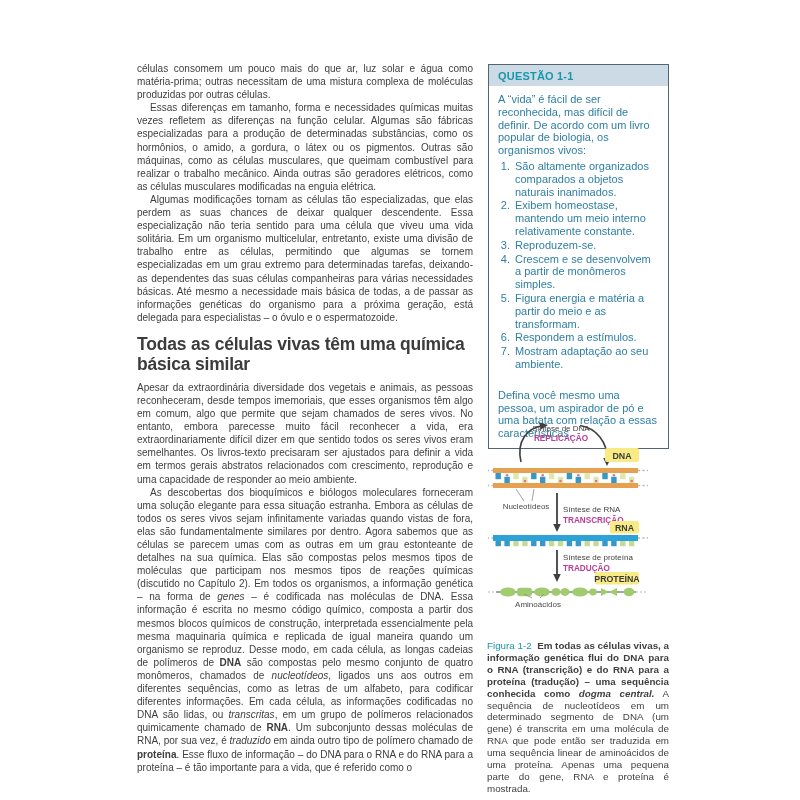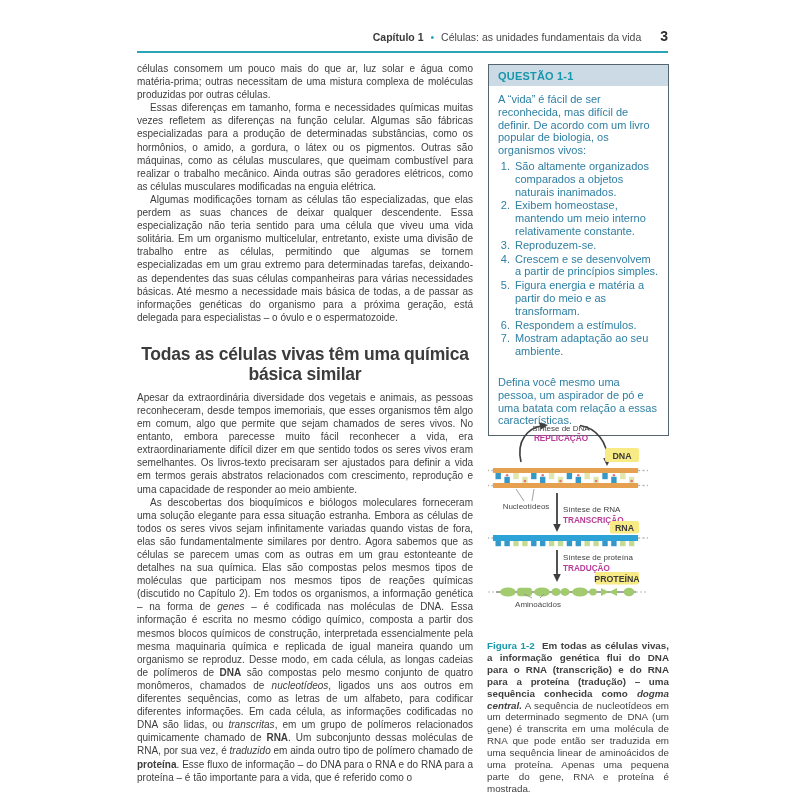--- a/index.html
+++ b/index.html
@@ -14,22 +14,22 @@
     font-size:10.5px;color:#4a4a4a;
   }
   .runhead .chap{font-weight:bold;color:#3a3a3a;}
   .runhead .bull{color:#2ba4b5;padding:0 4px;}
   .runhead .pnum{font-weight:bold;font-size:14px;color:#2f2f2f;margin-left:16px;}
   
   .maincol{position:absolute;left:137px;top:62px;width:336px;}
   .maincol p{margin:0;font-size:10px;line-height:13.1px;text-align:justify;color:#3e3e3e;}
   .maincol p.indent{text-indent:13px;}
   h2.section{
-    margin:20px 0 7px;font-size:17.5px;line-height:20px;font-weight:bold;
-    letter-spacing:-0.2px;color:#3c3c3c;text-align:center;
+    margin:10px 0 7px;font-size:17.5px;line-height:20px;font-weight:bold;
+    letter-spacing:-0.2px;color:#3c3c3c;text-align:left;
   }
   .sg-i{font-style:italic;}
   .sg-b{font-weight:bold;}
   .sg-bi{font-weight:bold;font-style:italic;}
   .sg-ref{color:#1797ab;font-weight:bold;}
   
   .qbox{
     position:absolute;left:488px;top:64px;width:181px;
     border:1.5px solid #55656f;background:#ffffff;box-sizing:border-box;
   }
@@ -41,58 +41,52 @@
   .qbox-body p{margin:0;}
   .qbox-body ol{margin:3px 0 18px;padding-left:15px;}
   .qbox-body li{margin:0 0 1px;padding-left:2px;}
   .qbox-closing{margin-top:3px;}
   
   .figwrap{position:absolute;left:488px;top:420px;width:181px;height:200px;}
   .figcaption{
     position:absolute;left:487px;top:640px;width:182px;
     font-size:9.8px;line-height:11.9px;text-align:justify;color:#3f3f3f;
   }
-  .figcaption .sg-ref{color:#1797ab;font-weight:bold;}
+  .figcaption .sg-ref{color:#1797ab;font-weight:normal;}
   svg text{font-family:"Liberation Sans", sans-serif;}
   .figlbl{font-size:8px;fill:#3f3f3f;}
   .figlbl-mag{font-size:8.2px;font-weight:bold;fill:#b83d98;}
   .chiptext{font-size:8.8px;font-weight:bold;fill:#3a3a3a;}
   .smalllbl{font-size:8px;fill:#4a4a4a;}
 </style>
 </head>
 <body>
 
 <div class="page">
 
-  <div class="runhead">
-    <span class="chap">Capítulo 1</span>
-    <span class="bull">•</span>
-    <span class="ttl">Células: as unidades fundamentais da vida</span>
-    <span class="pnum">3</span>
-  </div>
 
   <div class="maincol">
     <p><span>células consomem um pouco mais do que ar, luz solar e água como matéria-prima; outras necessitam de uma mistura complexa de moléculas produzidas por outras células.</span></p>
     <p class="indent"><span>Essas diferenças em tamanho, forma e necessidades químicas muitas vezes refletem as diferenças na função celular. Algumas são fábricas especializadas para a produção de determinadas substâncias, como os hormônios, o amido, a gordura, o látex ou os pigmentos. Outras são máquinas, como as células musculares, que queimam combustível para realizar o trabalho mecânico. Ainda outras são geradores elétricos, como as células musculares modificadas na enguia elétrica.</span></p>
     <p class="indent"><span>Algumas modificações tornam as células tão especializadas, que elas perdem as suas chances de deixar qualquer descendente. Essa especialização não teria sentido para uma célula que viveu uma vida solitária. Em um organismo multicelular, entretanto, existe uma divisão de trabalho entre as células, permitindo que algumas se tornem especializadas em um grau extremo para determinadas tarefas, deixando-as dependentes das suas células companheiras para várias necessidades básicas. Até mesmo a necessidade mais básica de todas, a de passar as informações genéticas do organismo para a próxima geração, está delegada para especialistas – o óvulo e o espermatozoide.</span></p>
     <h2 class="section">Todas as células vivas têm uma química básica similar</h2>
     <p><span>Apesar da extraordinária diversidade dos vegetais e animais, as pessoas reconheceram, desde tempos imemoriais, que esses organismos têm algo em comum, algo que permite que sejam chamados de seres vivos. No entanto, embora parecesse muito fácil reconhecer a vida, era extraordinariamente difícil dizer em que sentido todos os seres vivos eram semelhantes. Os livros-texto precisaram ser ajustados para definir a vida em termos gerais abstratos relacionados com crescimento, reprodução e uma capacidade de responder ao meio ambiente.</span></p>
     <p class="indent"><span>As descobertas dos bioquímicos e biólogos moleculares forneceram uma solução elegante para essa situação estranha. Embora as células de todos os seres vivos sejam infinitamente variadas quando vistas de fora, elas são fundamentalmente similares por dentro. Agora sabemos que as células se parecem umas com as outras em um grau estonteante de detalhes na sua química. Elas são compostas pelos mesmos tipos de moléculas que participam nos mesmos tipos de reações químicas (discutido no Capítulo 2). Em todos os organismos, a informação genética – na forma de </span><span class="sg-i">genes</span><span> – é codificada nas moléculas de DNA. Essa informação é escrita no mesmo código químico, composta a partir dos mesmos blocos químicos de construção, interpretada essencialmente pela mesma maquinaria química e replicada de igual maneira quando um organismo se reproduz. Desse modo, em cada célula, as longas cadeias de polímeros de </span><span class="sg-b">DNA</span><span> são compostas pelo mesmo conjunto de quatro monômeros, chamados de </span><span class="sg-i">nucleotídeos</span><span>, ligados uns aos outros em diferentes sequências, como as letras de um alfabeto, para codificar diferentes informações. Em cada célula, as informações codificadas no DNA são lidas, ou </span><span class="sg-i">transcritas</span><span>, em um grupo de polímeros relacionados quimicamente chamado de </span><span class="sg-b">RNA</span><span>. Um subconjunto dessas moléculas de RNA, por sua vez, é </span><span class="sg-i">traduzido</span><span> em ainda outro tipo de polímero chamado de </span><span class="sg-b">proteína</span><span>. Esse fluxo de informação – do DNA para o RNA e do RNA para a proteína – é tão importante para a vida, que é referido como o </span></p>
 
   </div>
 
   <div class="qbox">
     <div class="qbox-title">QUESTÃO 1-1</div>
     <div class="qbox-body">
       <p>A “vida” é fácil de ser reconhecida, mas difícil de definir. De acordo com um livro popular de biologia, os organismos vivos:</p>
       <ol>
           <li>São altamente organizados comparados a objetos naturais inanimados.</li>
           <li>Exibem homeostase, mantendo um meio interno relativamente constante.</li>
           <li>Reproduzem-se.</li>
-          <li>Crescem e se desenvolvem a partir de princípios simples.</li>
+          <li>Crescem e se desenvolvem a partir de monômeros simples.</li>
           <li>Figura energia e matéria a partir do meio e as transformam.</li>
           <li>Respondem a estímulos.</li>
           <li>Mostram adaptação ao seu ambiente.</li>
         </ol>
       <p class="qbox-closing">Defina você mesmo uma pessoa, um aspirador de pó e uma batata com relação a essas características.</p>
     </div>
   </div>
 
   <div class="figwrap">
     <svg width="181" height="200" viewBox="0 0 181 200">

